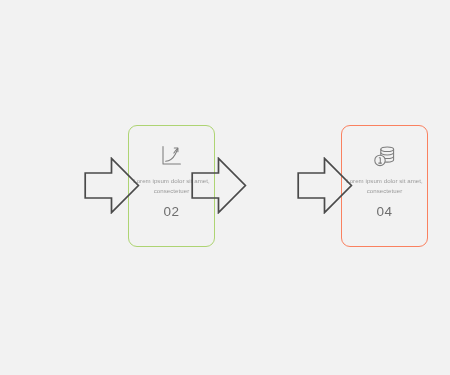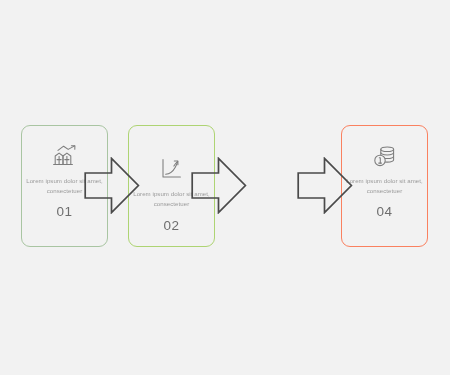--- a/index.html
+++ b/index.html
@@ -30,21 +30,21 @@
     box-sizing: border-box;
     border: 1.2px solid #cccccc;
     border-radius: 9px;
     background: #f2f2f2;
     display: flex;
     flex-direction: column;
     align-items: center;
     z-index: 1;
   }
   .card-1 { left: 21px;  }
-  .card-2 { left: 128px; justify-content: center; }
+  .card-2 { left: 128px; }
   .card-3 { left: 235px; }
   .card-4 { left: 341px; }
 
   .card-icon {
     margin-top: 19px;
     height: 22px;
     width: 26px;
     display: flex;
     align-items: center;
     justify-content: center;
@@ -84,37 +84,20 @@
   .arrow-1 { left: 84px;  }
   .arrow-2 { left: 191px; }
   .arrow-3 { left: 297px; }
   .arrow svg { display: block; }
 </style>
 </head>
 <body style="background: rgb(242, 242, 242);">
 
 <div id="infographic">
 
-  <div class="card card-1" style="border-color: rgb(169, 197, 162);">
-    <div class="card-icon">
-      <svg width="26" height="22" viewBox="0 0 26 22" fill="none" stroke="#7d7d7d" stroke-width="1.05" stroke-linecap="round" stroke-linejoin="round">
-        <path d="M3.2 19.4 V11.0 L7.1 8.1 L11.0 11.0 V19.4"></path>
-        <path d="M11.0 19.4 V11.0 L14.9 8.1 L18.8 11.0 V19.4"></path>
-        <path d="M1.6 19.4 H20.4"></path>
-        <path d="M7.1 11.6 V19.0"></path>
-        <path d="M14.9 11.6 V19.0"></path>
-        <path d="M5.0 14.6 H9.2"></path>
-        <path d="M12.8 14.6 H17.0"></path>
-        <path d="M6.0 5.4 L11.6 1.2 L16.2 4.4 L22.6 0.9"></path>
-        <path d="M19.4 0.7 L22.9 0.8 L22.8 4.2"></path>
-      </svg>
-    </div>
-    <div class="card-text">Lorem ipsum dolor sit amet, consectetuer</div>
-    <div class="card-number">01</div>
-  </div>
 
   <div class="card card-2" style="border-color: rgb(174, 212, 115);">
     <div class="card-icon">
       <svg width="26" height="22" viewBox="0 0 26 22" fill="none" stroke="#7d7d7d" stroke-width="1.05" stroke-linecap="round" stroke-linejoin="round">
         <path d="M4.0 1.6 V19.0 H21.4"></path>
         <path d="M6.6 16.3 C10.2 16.0 14.0 13.4 16.3 9.2 C17.4 7.2 18.1 5.4 18.5 3.9"></path>
         <path d="M15.3 3.0 L18.9 3.0 L18.9 6.8"></path>
         <path d="M18.7 3.4 C17.3 4.6 16.0 6.2 14.9 8.1"></path>
       </svg>
     </div>

